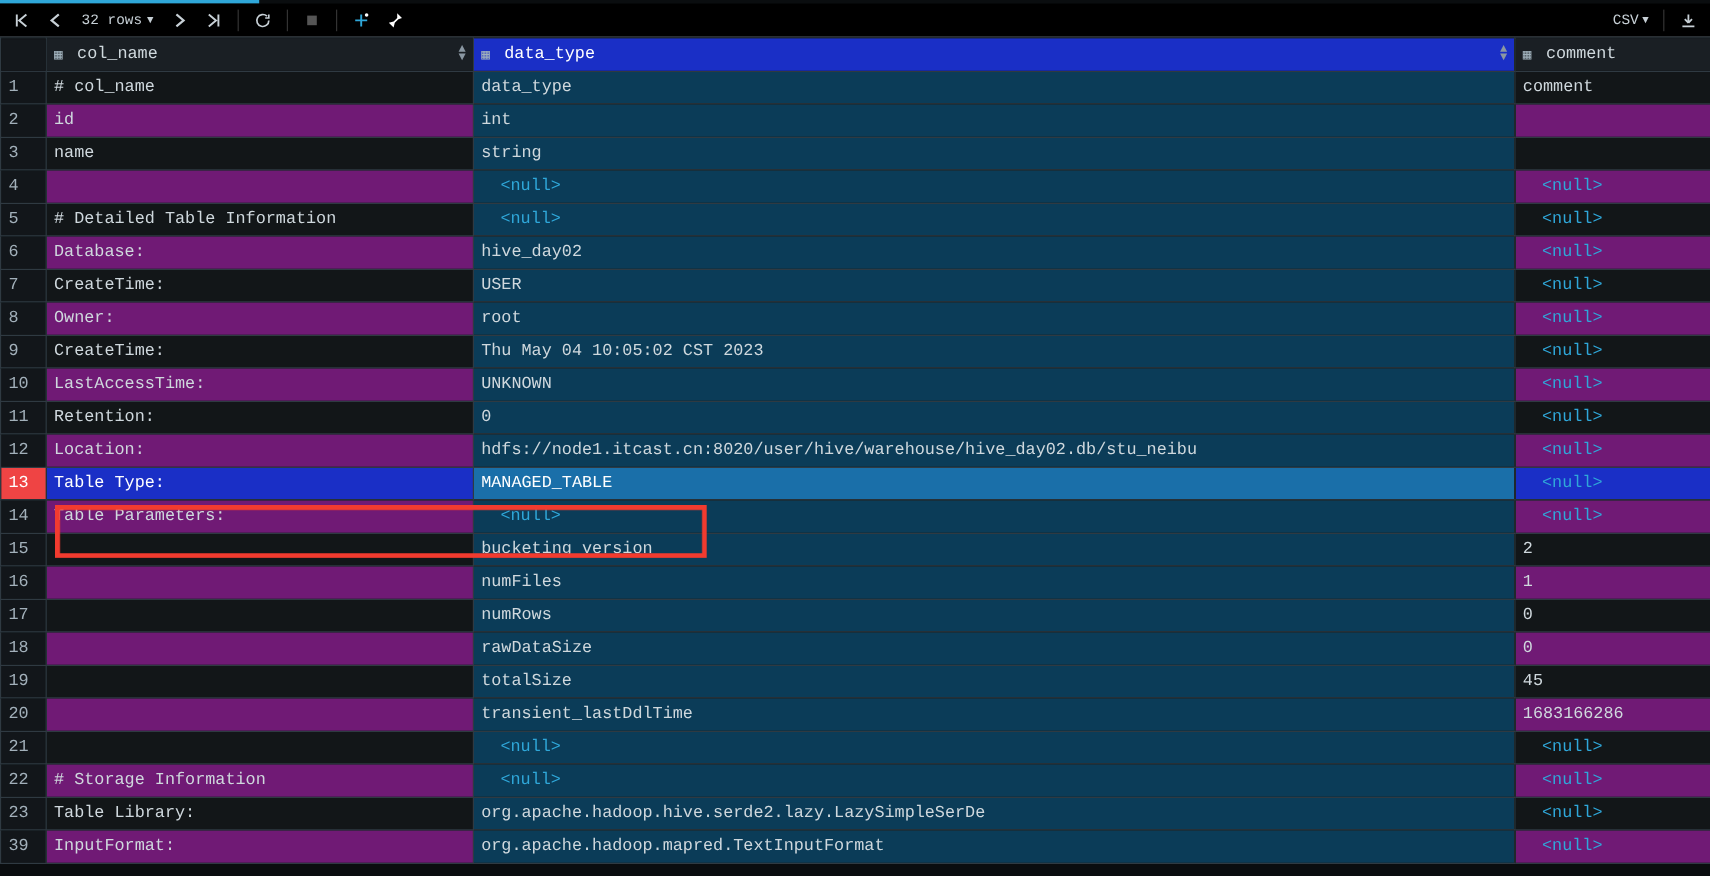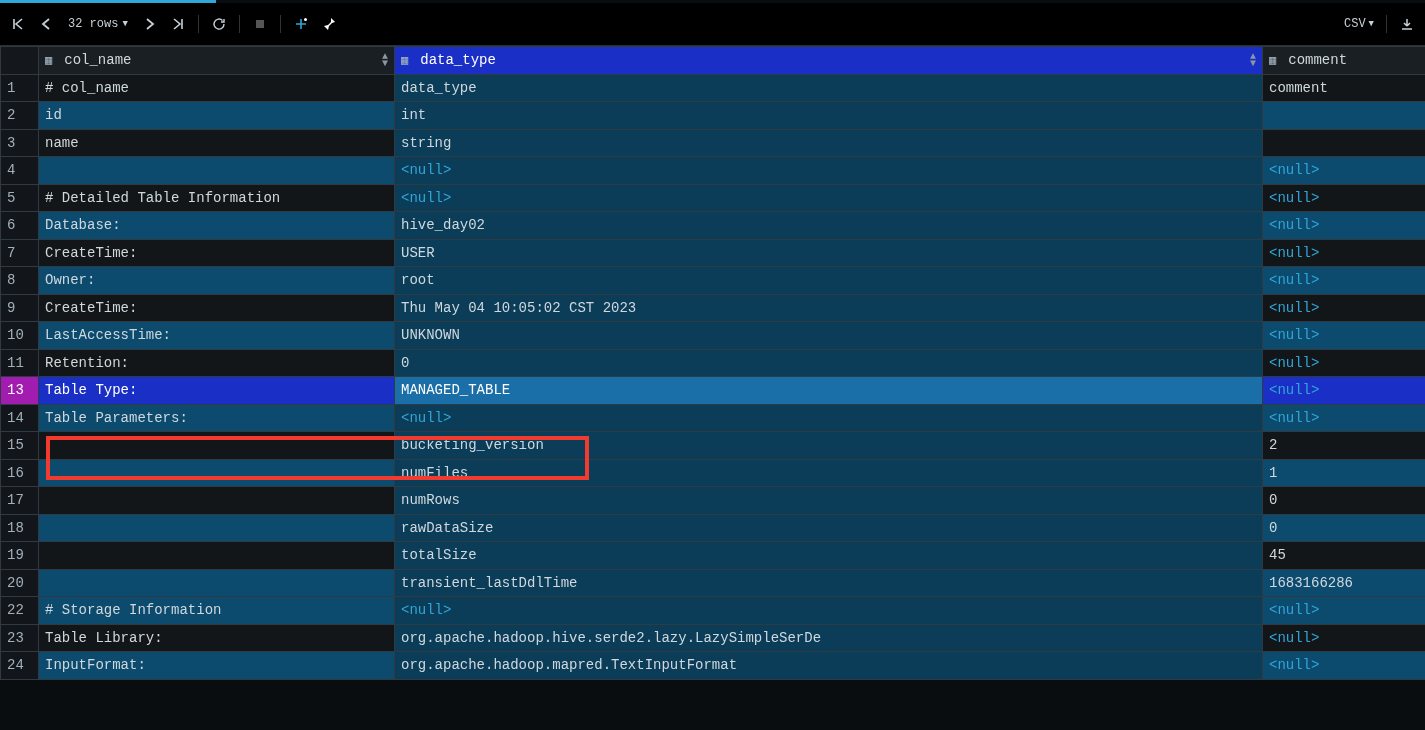--- a/index.html
+++ b/index.html
@@ -15,21 +15,21 @@
   .accent-bar {
     height: 3px;
     background: #0a0d0f;
   }
   .accent-bar .fill {
     width: 216px;
     height: 3px;
     background: #2fa7d9;
   }
   .toolbar {
-    height: 43px;
+    height: 28px;
     background: #000;
     display: flex;
     align-items: center;
     padding: 0 6px;
     border-bottom: 1px solid #2a2f34;
     justify-content: space-between;
   }
   .tb-left, .tb-right {
     display: flex;
     align-items: center;
@@ -122,27 +122,28 @@
   .gutter-cell {
     background: #12161a;
     color: #a2b0ba;
     text-align: right;
     padding-right: 8px;
     font-size: 13px;
   }
   .cell {
     background: #121618;
   }
-  .cell.alt { background: #0c4a6e; }
+  .cell.alt { background: #701a75; }
   .null {
     color: #2fa7d9;
     font-weight: normal;
+    margin-left: 16px;
   }
   tr.selected .cell { background: #1a2fc6 !important; color:#fff; }
-  tr.selected .gutter-cell { background:#a21caf; color:#fff; }
+  tr.selected .gutter-cell { background:#ef4444; color:#fff; }
   .col-selected { background: #0b3c58 !important; }
   tr.selected .col-selected { background:#1a6fa9 !important; }
 
   .red-box {
     position: absolute;
     border: 4px solid #f23b2f;
     pointer-events: none;
   }
   .body-wrap { position: relative; height: calc(730px - 31px); overflow: hidden; }
   svg { display:block; }
@@ -324,20 +325,26 @@
           <td class="cell alt">LastAccessTime:</td>
           <td class="cell alt col-selected">UNKNOWN</td>
           <td class="cell alt"><span class="null">&lt;null&gt;</span></td>
         </tr>
         <tr>
           <td class="gutter-cell">11</td>
           <td class="cell">Retention:</td>
           <td class="cell col-selected">0</td>
           <td class="cell"><span class="null">&lt;null&gt;</span></td>
         </tr>
+        <tr>
+          <td class="gutter-cell">12</td>
+          <td class="cell alt">Location:</td>
+          <td class="cell alt col-selected">hdfs://node1.itcast.cn:8020/user/hive/warehouse/hive_day02.db/stu_neibu</td>
+          <td class="cell alt"><span class="null">&lt;null&gt;</span></td>
+        </tr>
         <tr class="selected">
           <td class="gutter-cell">13</td>
           <td class="cell">Table Type:</td>
           <td class="cell col-selected">MANAGED_TABLE</td>
           <td class="cell"><span class="null">&lt;null&gt;</span></td>
         </tr>
         <tr>
           <td class="gutter-cell">14</td>
           <td class="cell alt">Table Parameters:</td>
           <td class="cell alt col-selected"><span class="null">&lt;null&gt;</span></td>
@@ -373,33 +380,39 @@
           <td class="cell col-selected">totalSize</td>
           <td class="cell">45</td>
         </tr>
         <tr>
           <td class="gutter-cell">20</td>
           <td class="cell alt"></td>
           <td class="cell alt col-selected">transient_lastDdlTime</td>
           <td class="cell alt">1683166286</td>
         </tr>
         <tr>
+          <td class="gutter-cell">21</td>
+          <td class="cell"></td>
+          <td class="cell col-selected"><span class="null">&lt;null&gt;</span></td>
+          <td class="cell"><span class="null">&lt;null&gt;</span></td>
+        </tr>
+        <tr>
           <td class="gutter-cell">22</td>
           <td class="cell alt"># Storage Information</td>
           <td class="cell alt col-selected"><span class="null">&lt;null&gt;</span></td>
           <td class="cell alt"><span class="null">&lt;null&gt;</span></td>
         </tr>
         <tr>
           <td class="gutter-cell">23</td>
           <td class="cell">Table Library:</td>
           <td class="cell col-selected">org.apache.hadoop.hive.serde2.lazy.LazySimpleSerDe</td>
           <td class="cell"><span class="null">&lt;null&gt;</span></td>
         </tr>
         <tr>
-          <td class="gutter-cell">24</td>
+          <td class="gutter-cell">39</td>
           <td class="cell alt">InputFormat:</td>
           <td class="cell alt col-selected">org.apache.hadoop.mapred.TextInputFormat</td>
           <td class="cell alt"><span class="null">&lt;null&gt;</span></td>
         </tr>
       </tbody>
 </table>
 
 <div class="red-box" id="redbox" style="top: 390px; left: 46px; width: 543px; height: 44px;"></div>
 </div>
 

